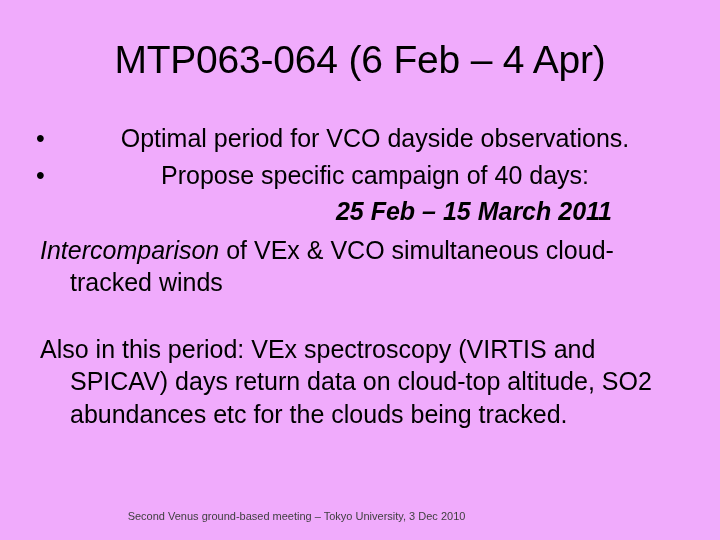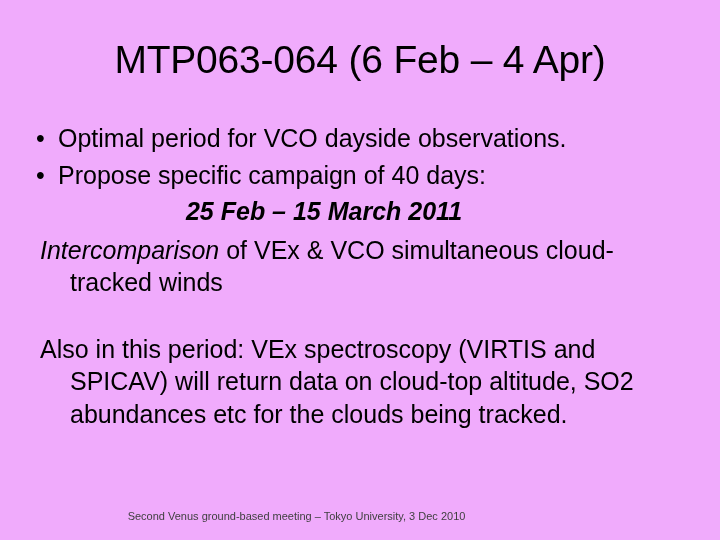--- a/index.html
+++ b/index.html
@@ -48,23 +48,24 @@
     margin-bottom: 4px;
   }
   .bullet-dot {
     width: 22px;
     flex: 0 0 22px;
     font-size: 25px;
     line-height: 1.30;
   }
   .bullet-text {
     flex: 1 1 auto;
+    text-align: center;
   }
   .center-line {
-    text-align: center;
+    text-align: right;
     font-family: "Liberation Sans", sans-serif;
     font-size: 25px;
     font-weight: bold;
     font-style: italic;
     line-height: 1.30;
     color: #000000;
     margin-bottom: 6px;
     padding-right: 80px;
   }
   .para {
@@ -123,21 +124,21 @@
       <span class="hang">
         <em>Intercomparison</em><span> of VEx &amp; VCO simultaneous cloud-tracked winds</span>
       </span>
     </div>
 
 
     <div class="spacer"></div>
 
     <div class="para">
       <span class="hang">
-        <span>Also in this period: VEx spectroscopy (VIRTIS and SPICAV) will return data on cloud-top altitude, SO2 abundances etc for the clouds being tracked.</span>
+        <span>Also in this period: VEx spectroscopy (VIRTIS and SPICAV) days return data on cloud-top altitude, SO2 abundances etc for the clouds being tracked.</span>
       </span>
     </div>
 
   </div>
 
   <div class="footer">Second Venus ground-based meeting – Tokyo University, 3 Dec 2010</div>
 
 </div>
 
 </body></html>

